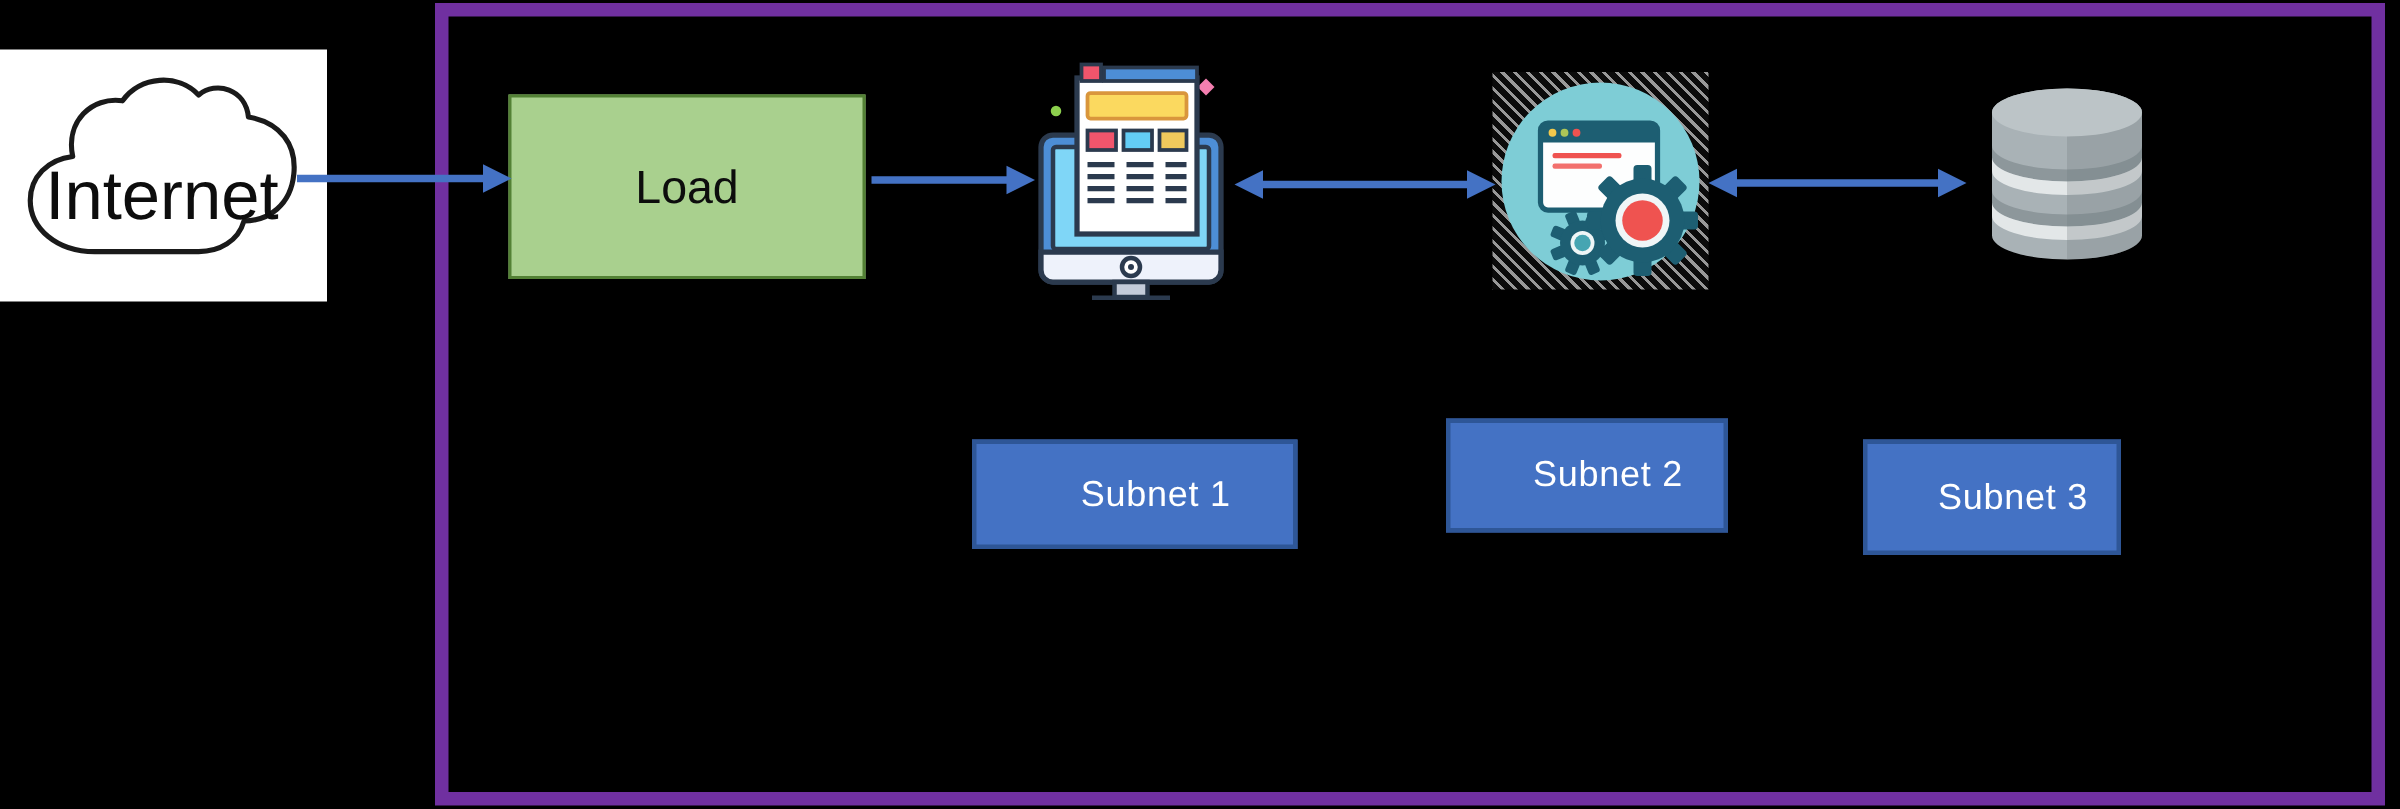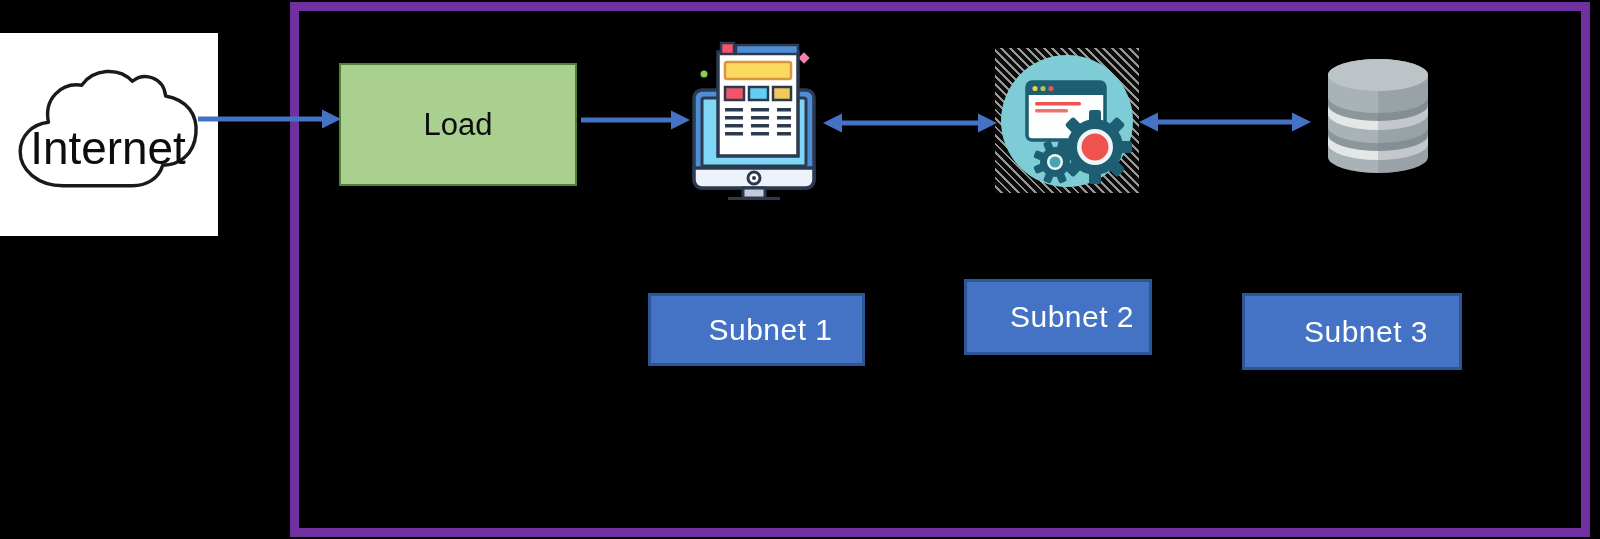--- a/index.html
+++ b/index.html
@@ -1,41 +1,41 @@
 <!DOCTYPE html>
 <html><head>
 <meta charset="utf-8">
 <style>
   html,body{margin:0;padding:0;background:#000;}
   .stage{
     position:relative;width:1600px;height:539px;background:#000;
     overflow:hidden;font-family:"Liberation Sans",sans-serif;
   }
   .internet-box{
-    position:absolute;left:0;top:33px;width:218px;height:203px;
+    position:absolute;left:0;top:33px;width:218px;height:168px;
     background:#ffffff;display:flex;align-items:center;justify-content:center;
   }
   .vpc-box{
     position:absolute;left:290px;top:2px;width:1300px;height:535px;
     border:9px solid #7030a0;box-sizing:border-box;background:transparent;
   }
   .lb-box{
     position:absolute;left:339px;top:63px;width:238px;height:123px;
     background:#a9d08e;border:2px solid #538135;box-sizing:border-box;
     display:flex;flex-direction:column;align-items:center;justify-content:center;
     color:#0d0d0d;font-size:31px;line-height:47px;
   }
   .subnet{
     position:absolute;background:#4472c4;border:3px solid #2e5697;box-sizing:border-box;
     display:flex;align-items:center;justify-content:center;
-    color:#ffffff;font-size:30px;font-weight:500;letter-spacing:0.5px;padding-left:28px;
+    color:#ffffff;font-size:24px;font-weight:500;letter-spacing:0.5px;padding-left:28px;
   }
   .subnet1{left:648px;top:293px;width:217px;height:73px;}
   .subnet2{left:964px;top:279px;width:188px;height:76px;}
-  .subnet3{left:1242px;top:293px;width:220px;height:77px;}
+  .subnet3{left:1242px;top:293px;width:172px;height:77px;}
   .icon-abs{position:absolute;}
   .app-icon-bg{
     background:repeating-linear-gradient(45deg,#0b0b0b 0 4px,#989898 4px 6px);
   }
   svg{display:block;}
 </style>
 </head>
 <body>
 
 <div class="stage">

